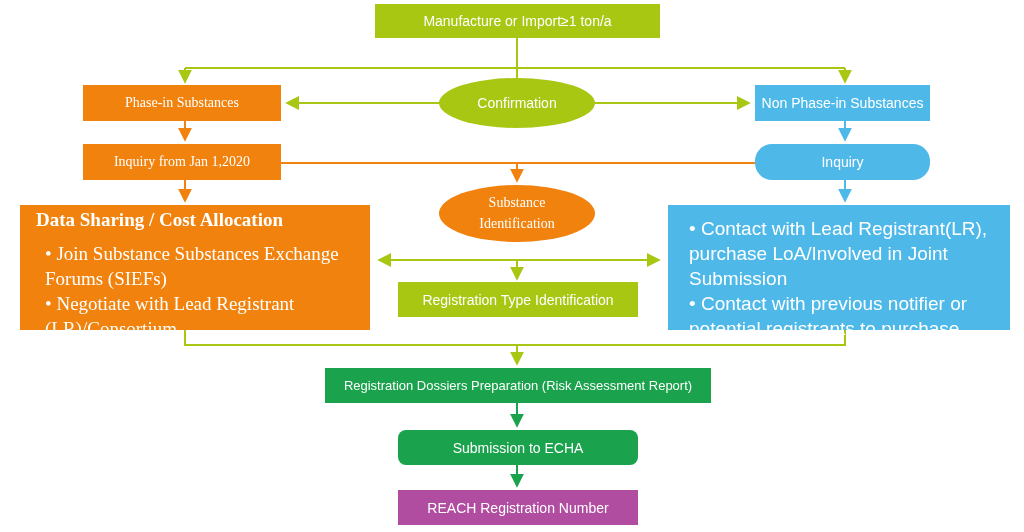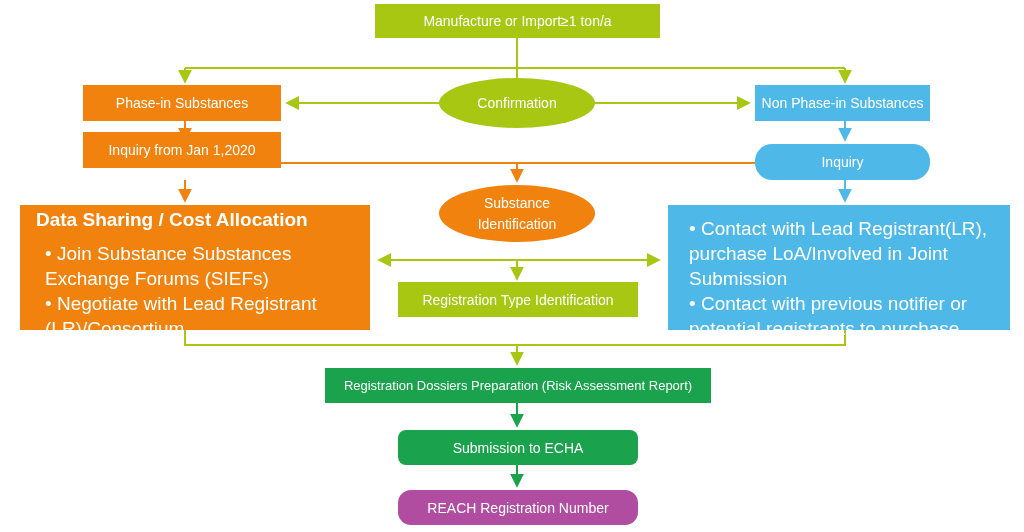--- a/index.html
+++ b/index.html
@@ -7,24 +7,24 @@
     position:relative;width:1024px;height:532px;background:var(--c-background,#fff);
     font-family:"Liberation Sans",sans-serif;overflow:hidden;
   }
   #arrows{position:absolute;left:0;top:0;z-index:0;}
   .node{
     position:absolute;z-index:1;display:flex;align-items:center;justify-content:center;
     color:var(--c-text,#fff);font-size:14px;text-align:center;box-sizing:border-box;
   }
   .nowrap{white-space:nowrap;text-align:right;}
   .box-lime{background:var(--c-lime);}
-  .box-orange{background:var(--c-orange);}
+  .box-orange{background:var(--c-orange);font-family:Liberation Serif, serif;}
   .box-blue{background:var(--c-blue);}
   .box-green{background:var(--c-green);}
-  .box-purple{background:var(--c-purple);border-radius:13px;}
+  .box-purple{background:var(--c-purple);}
   .ellipse{border-radius:50%;padding:0 12px;line-height:1.45;}
   .bigbox{display:block;font-size:19px;line-height:25px;text-align:left;}
   .bigbox .title{font-weight:bold;}
   .bigbox ul{list-style:none;margin:9px;padding:0;}
   .bigbox li::before{content:"\2022\00a0";}
   .pad-l{padding:2px 8px 2px 16px;}
   .pad-b{padding:2px 12px 2px 12px;}
   .f-lime{fill:var(--c-lime);}   .s-lime{stroke:var(--c-lime);}
   .f-orange{fill:var(--c-orange);} .s-orange{stroke:var(--c-orange);}
   .f-blue{fill:var(--c-blue);}   .s-blue{stroke:var(--c-blue);}
@@ -85,21 +85,21 @@
   </svg>
 
   <div class="node box-lime nowrap" style="left:375px;top:4px;width:285px;height:34px;">Manufacture or Import≥1 ton/a</div>
 
   <div class="node box-orange nowrap" style="left:83px;top:85px;width:198px;height:36px;">Phase-in Substances</div>
 
   <div class="node box-lime ellipse" style="left:439px;top:78px;width:156px;height:50px;">Confirmation</div>
 
   <div class="node box-blue nowrap" style="left:755px;top:85px;width:175px;height:36px;">Non Phase-in Substances</div>
 
-  <div class="node box-orange nowrap" style="left:83px;top:132px;width:198px;height:36px;">Inquiry from Jan 1,2020</div>
+  <div class="node box-orange nowrap" style="left:83px;top:144px;width:198px;height:36px;">Inquiry from Jan 1,2020</div>
 
   <div class="node box-blue nowrap" style="left:755px;top:144px;width:175px;height:36px;border-radius:17px;">Inquiry</div>
 
   <div class="node box-orange ellipse" style="left:439px;top:185px;width:156px;height:57px;">Substance Identification</div>
 
   <div class="node box-orange bigbox pad-l" style="left:20px;top:205px;width:350px;height:125px;">
     <div class="title">Data Sharing / Cost Allocation</div>
     <ul>
       <li>Join Substance Substances Exchange Forums (SIEFs)</li>
       <li>Negotiate with Lead Registrant (LR)/Consortium</li>

